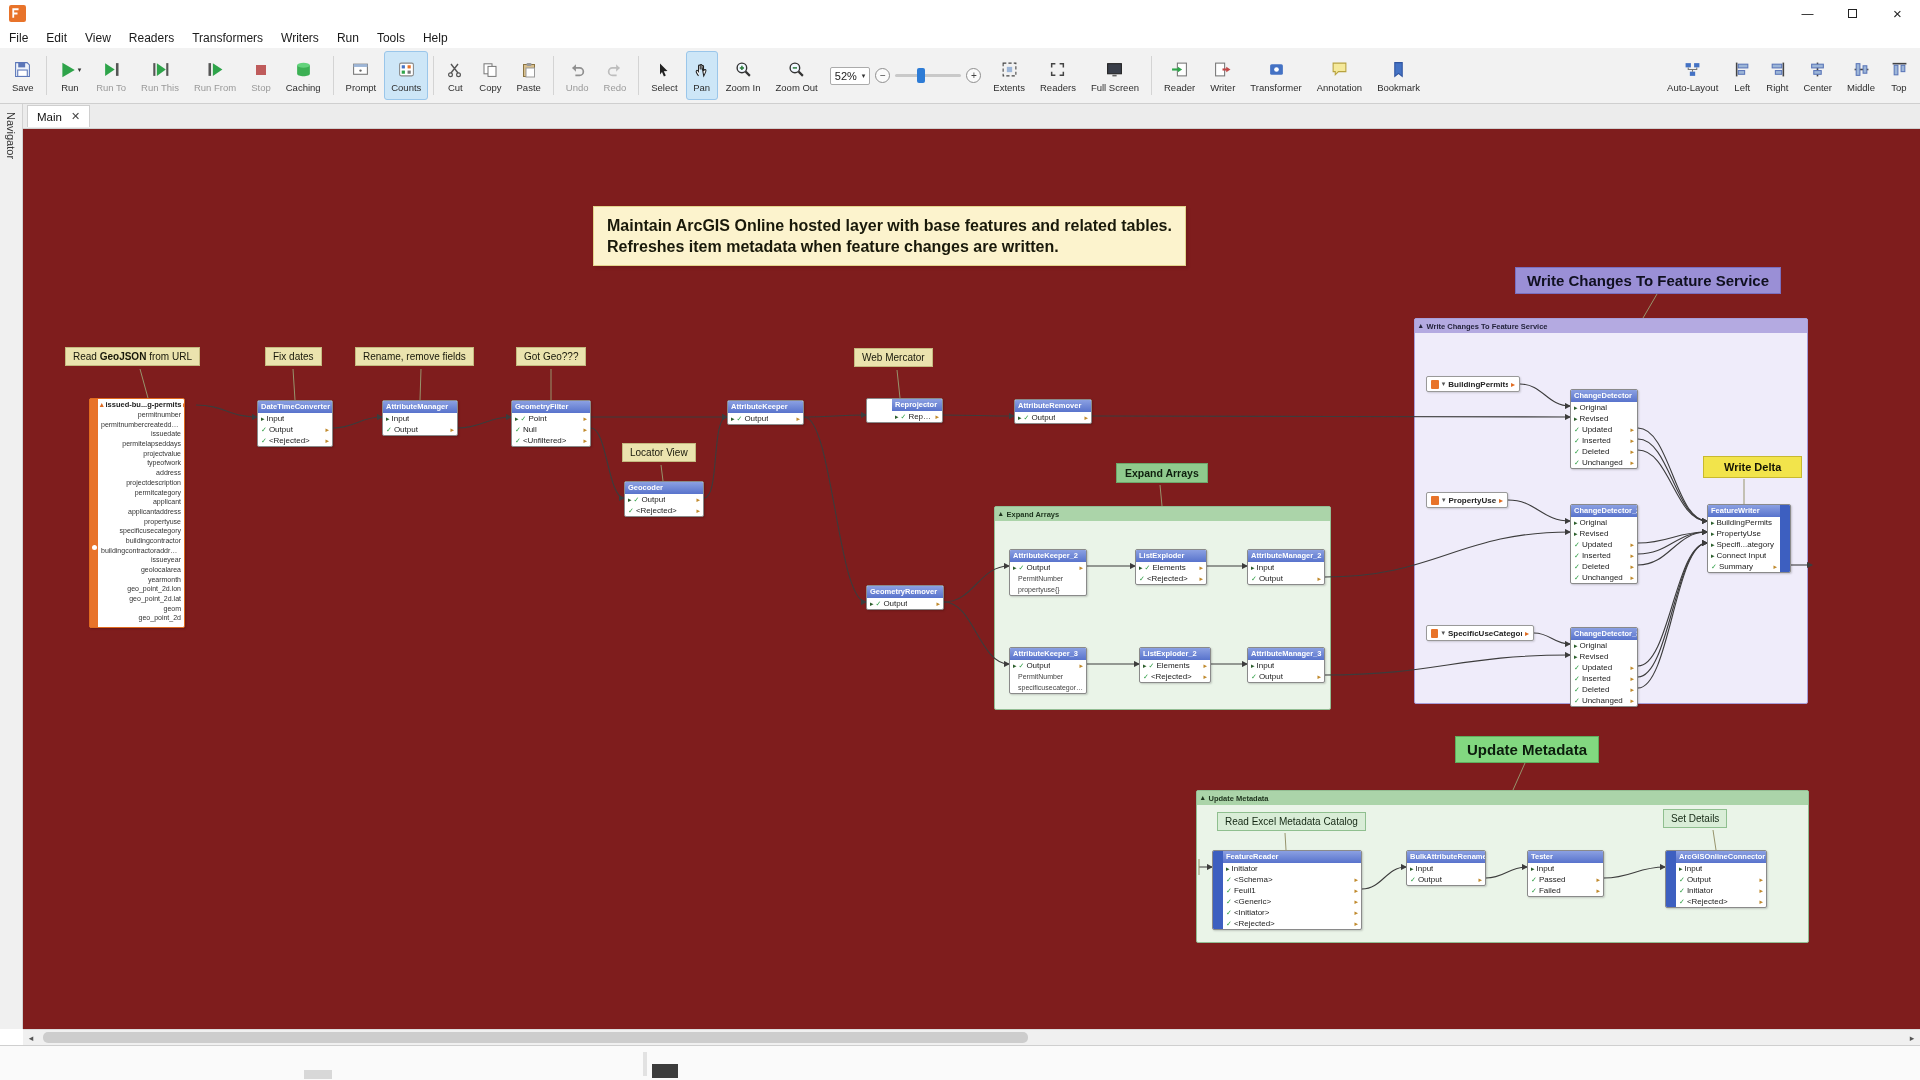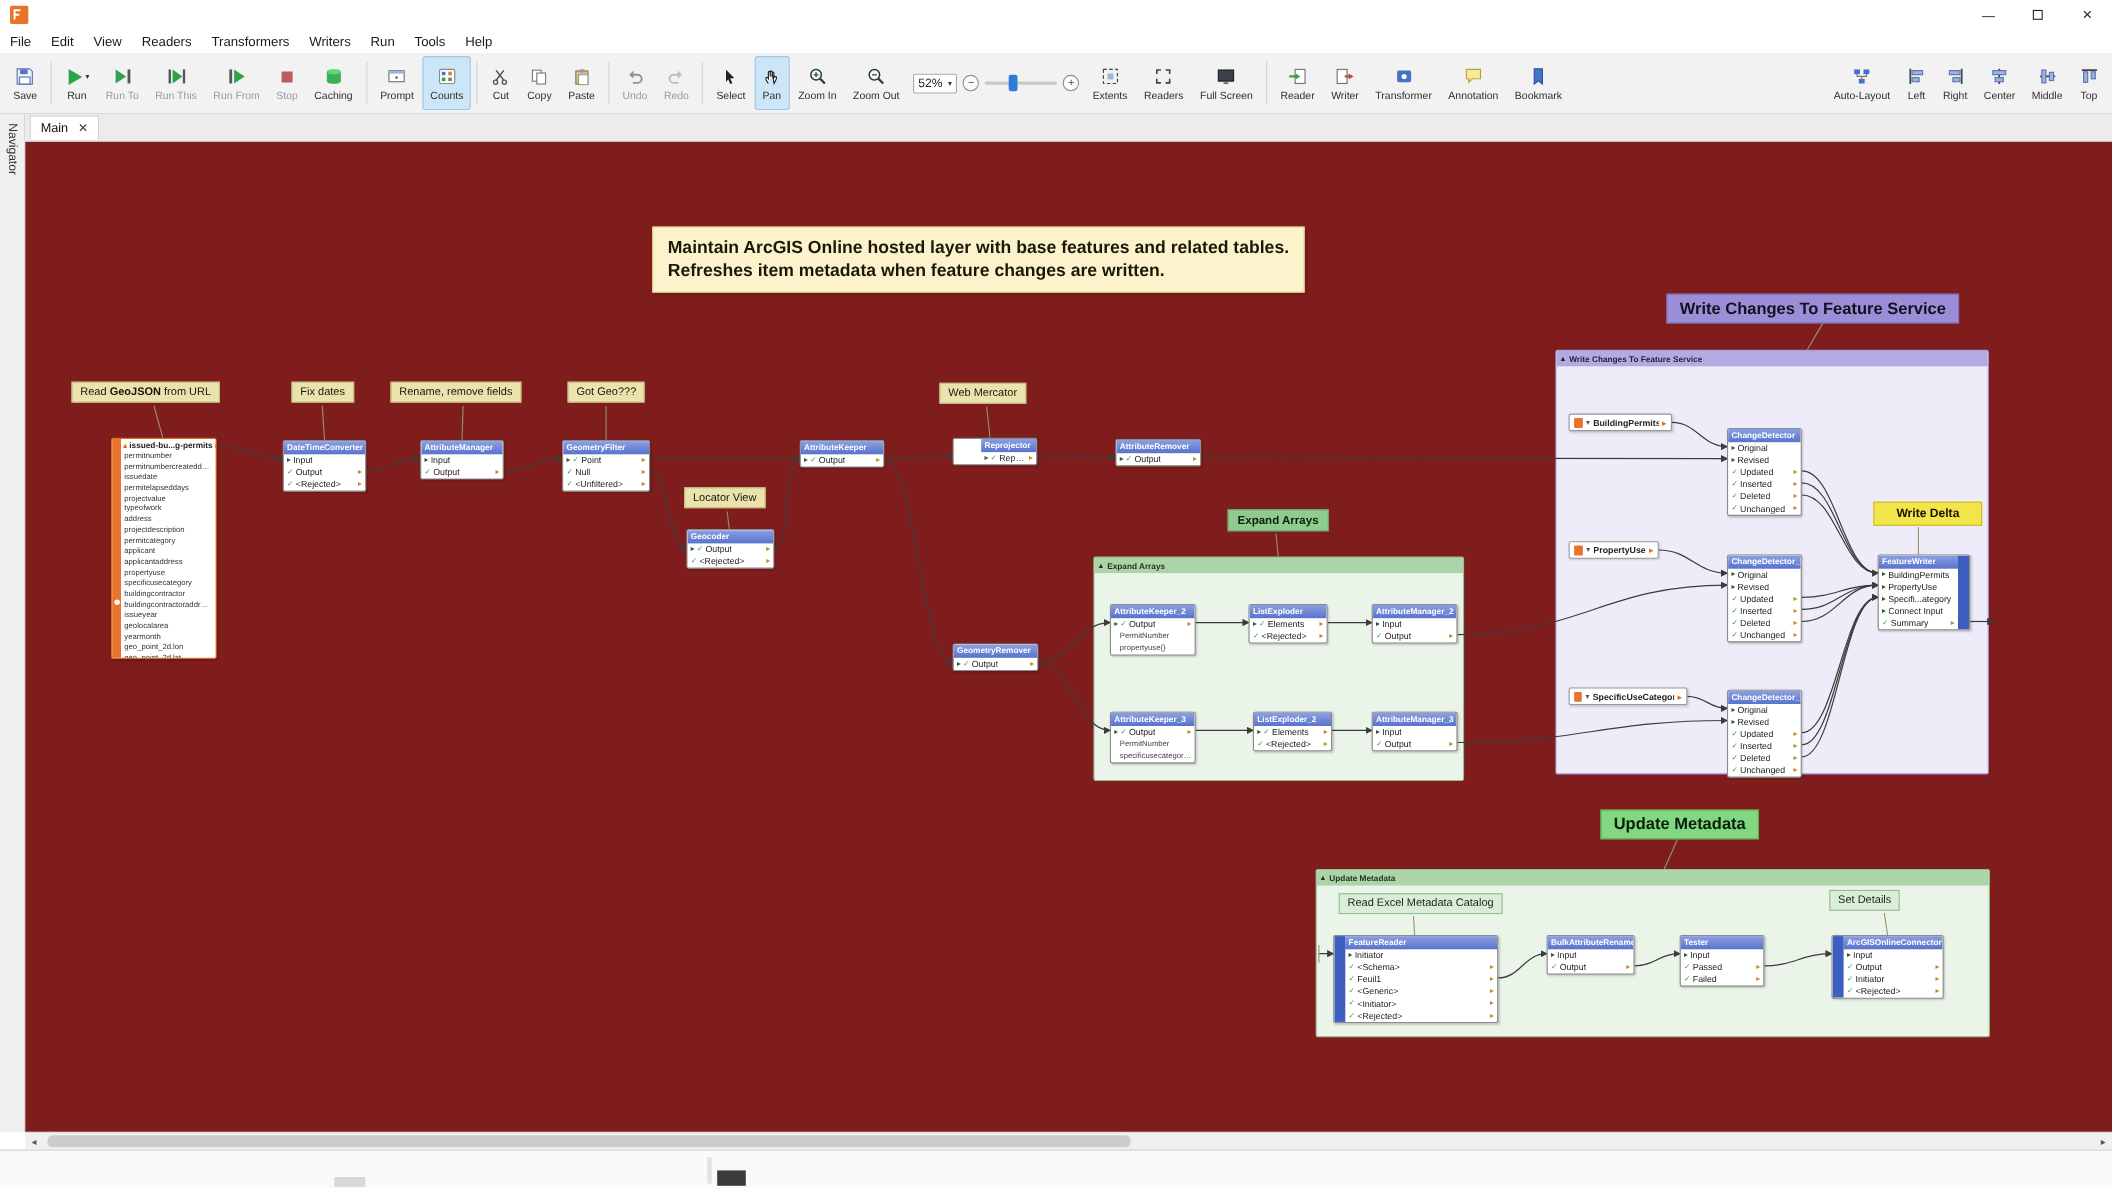--- a/index.html
+++ b/index.html
@@ -926,21 +926,21 @@
           <span class="nl">Initiator</span>
           <span class="go">▸</span>
         </div>
         <div class="nr">
           <span class="gc">✓</span>
           <span class="nl">&lt;Rejected&gt;</span>
           <span class="go">▸</span>
         </div>
         <div class="nbar"></div>
       </div>
-      <div class="reader" style="left: 78px; top: 269px; width: 96px; height: 201px;">
+      <div class="reader" style="left: 66px; top: 269px; width: 96px; height: 230px; text-align: right;">
         <div class="rstrip">
           <span class="rdot"></span>
         </div>
         <div class="rbody">
           <div class="rtitle">
             <span class="rtri">▴</span>
             <span>issued-bu...g-permits</span>
             <span class="rout">▸</span>
           </div>
           <div class="rattrs">

